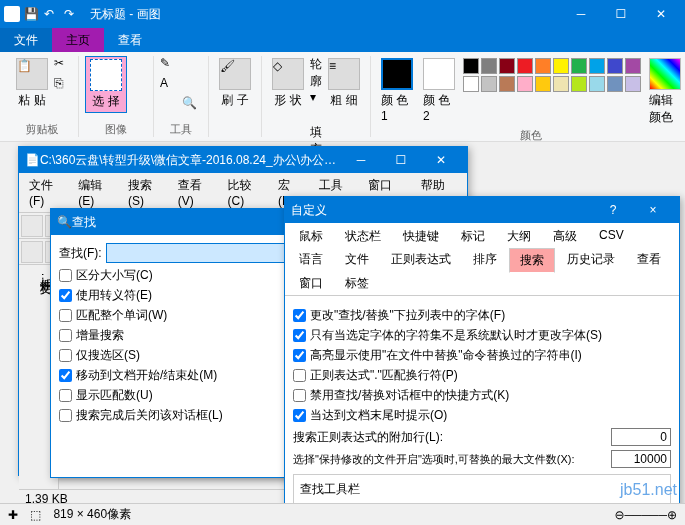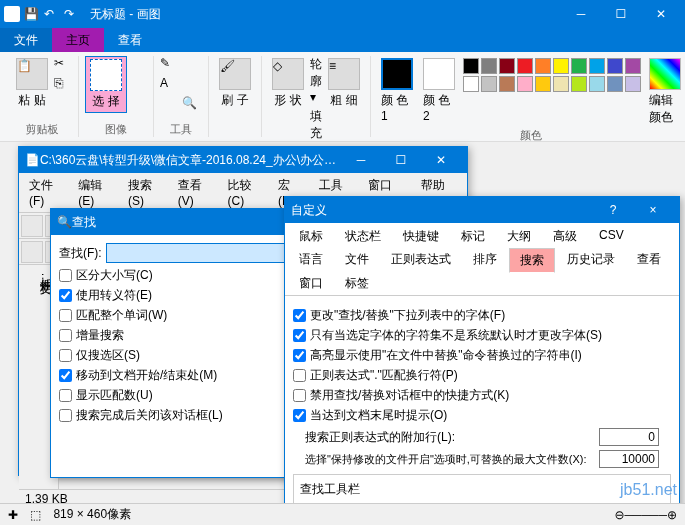--- a/index.html
+++ b/index.html
@@ -45,21 +45,21 @@
 .find-input{flex:1;border:1px solid #0078d7;height:20px;padding:0 4px;background:#cce8ff}
 .chk{display:flex;align-items:center;gap:4px;margin:3px 0}
 .chk input{width:13px;height:13px}
 .find-btns{width:82px;display:flex;flex-direction:column;gap:3px}
 .find-btns button{height:22px;border:1px solid #adadad;background:#e1e1e1;font-size:12px}
 .custom{left:284px;top:196px;width:396px;height:320px}
 .ctabs{display:flex;flex-wrap:wrap;border-bottom:1px solid #ccc;padding:2px 4px 0}
 .ctab{padding:3px 10px;margin-right:2px;cursor:pointer}
 .ctab.active{border:1px solid #ccc;border-bottom:1px solid #fff;background:#fca5a5;margin-bottom:-1px}
 .cbody{padding:8px;overflow:auto;height:calc(100% - 76px)}
-.crow{display:flex;align-items:center;margin:4px 12px}
+.crow{display:flex;align-items:center;margin:4px 0}
 .crow input[type=text]{width:60px;border:1px solid #7a7a7a;height:18px;text-align:right;padding:0 3px}
 .fieldset{border:1px solid #ccc;padding:6px;margin-top:6px}
 .fieldset .legend{font-size:12px;margin-bottom:4px}
 .statusbar{position:absolute;bottom:0;left:0;right:0;height:22px;background:#f0f0f0;border-top:1px solid #ccc;display:flex;align-items:center;padding:0 8px;gap:12px}
 .statusbar .sp{flex:1}
 .watermark{position:absolute;right:8px;bottom:26px;color:#6aa8e8;font-size:16px;font-family:Arial}
 </style>
 </head>
 <body>
 
@@ -137,21 +137,21 @@
     </div>
     <div class="rlabel"></div>
   </div>
   <div class="rgroup">
     <div class="rbtns">
       <div class="rbtn big">
           <div class="ico">◇</div>
           <span>形
 状</span>
         </div>
-      <div style="display:flex;flex-direction:column;gap:4px;font-size:11px">
+      <div style="display:flex;flex-direction:column;gap:20px;font-size:11px">
         <span>轮廓 ▾</span>
         <span>填充 ▾</span>
       </div>
       <div class="rbtn big">
           <div class="ico">≡</div>
           <span>粗
 细</span>
         </div>
     </div>
     <div class="rlabel">形状</div>

